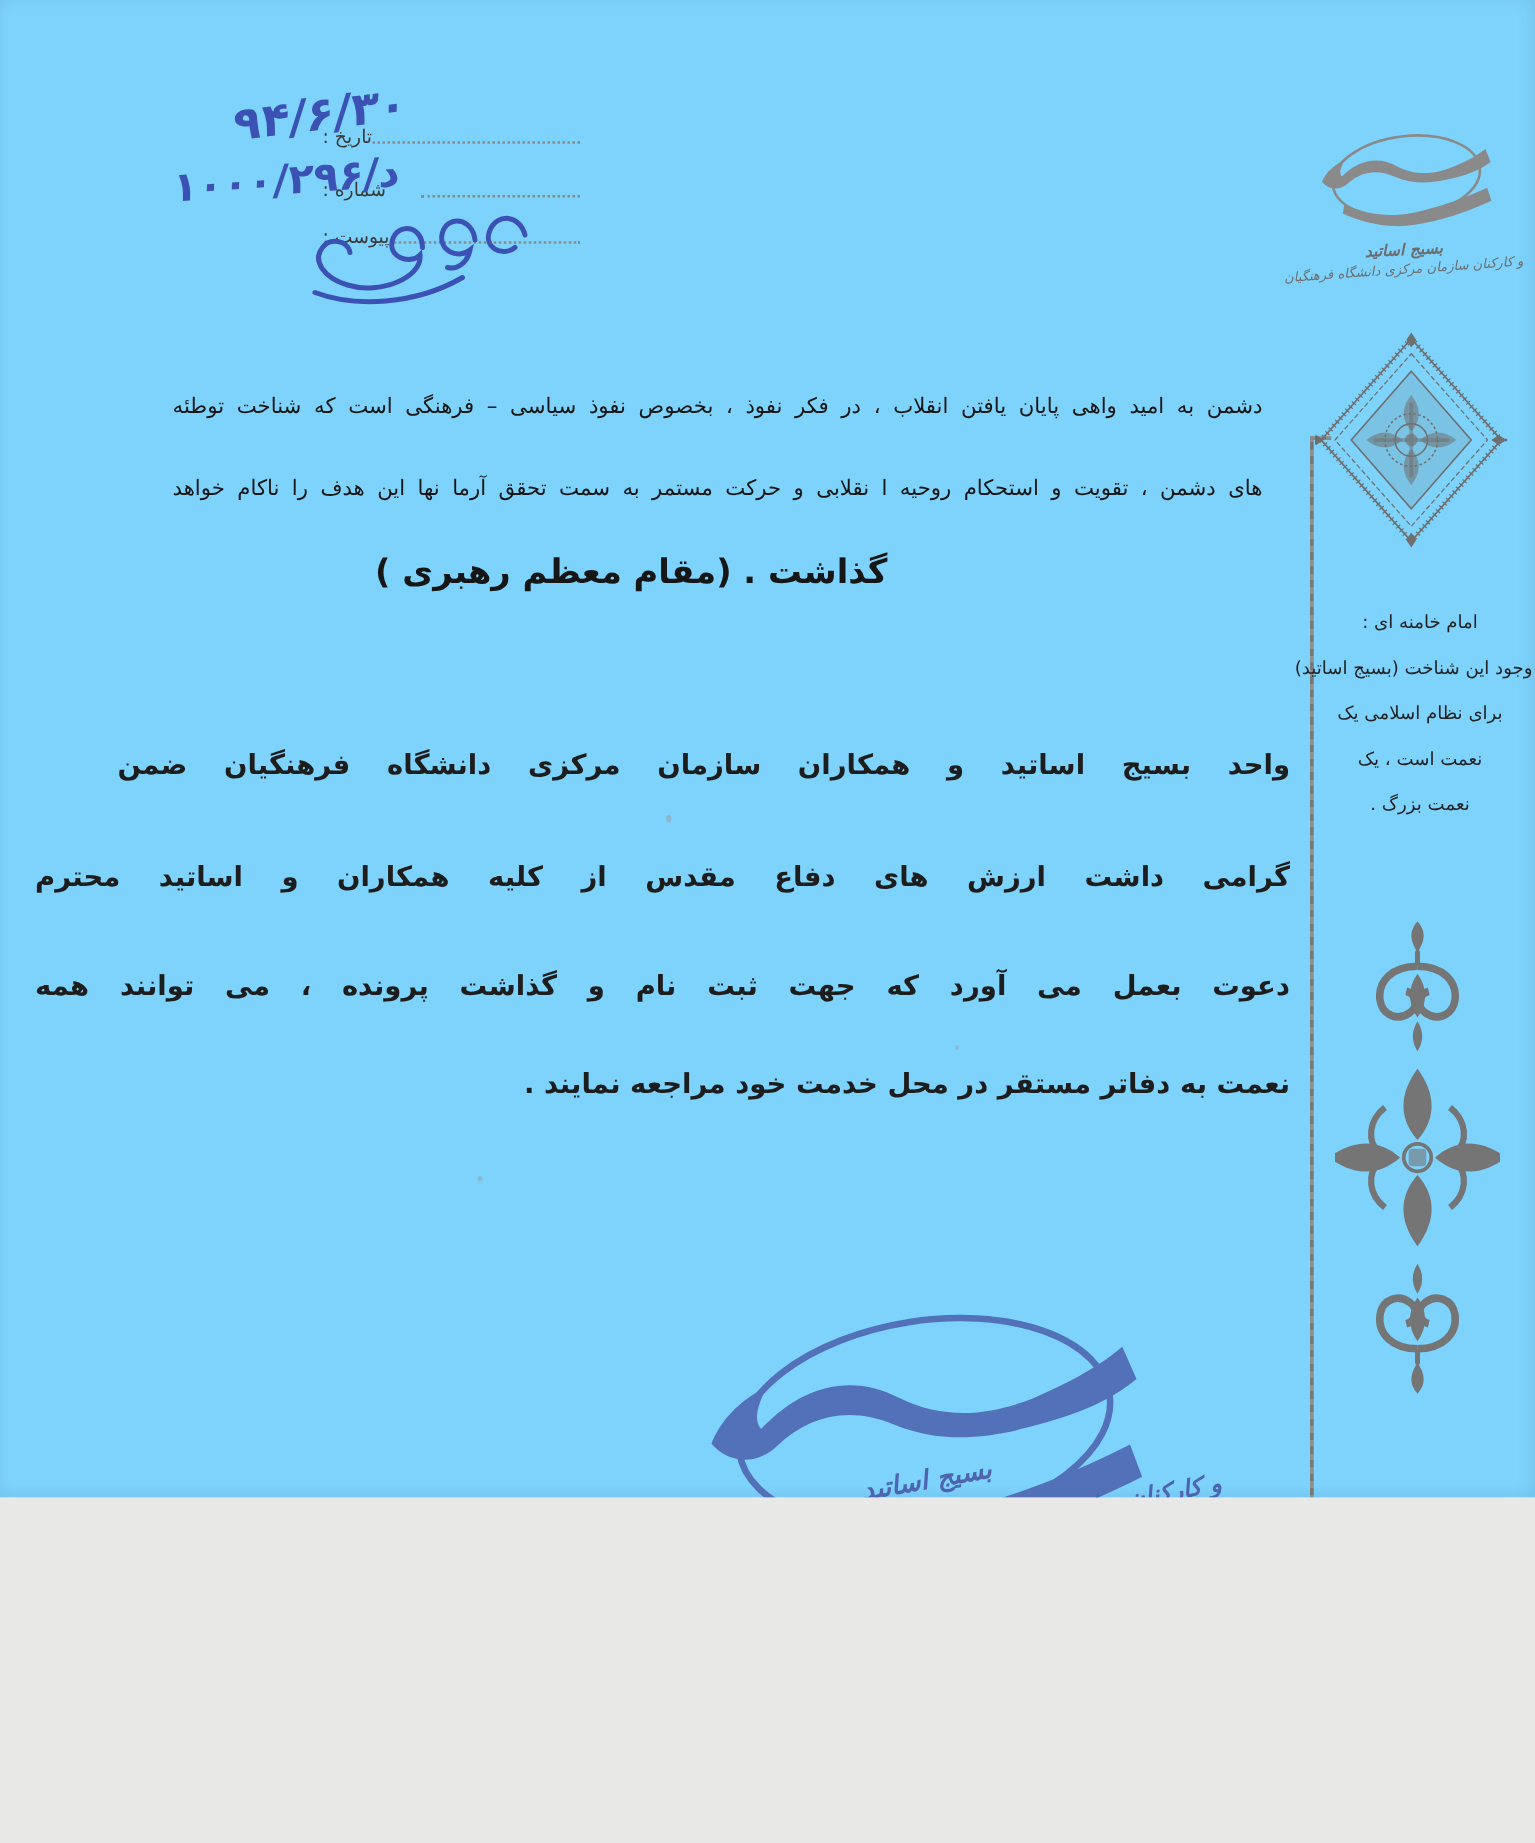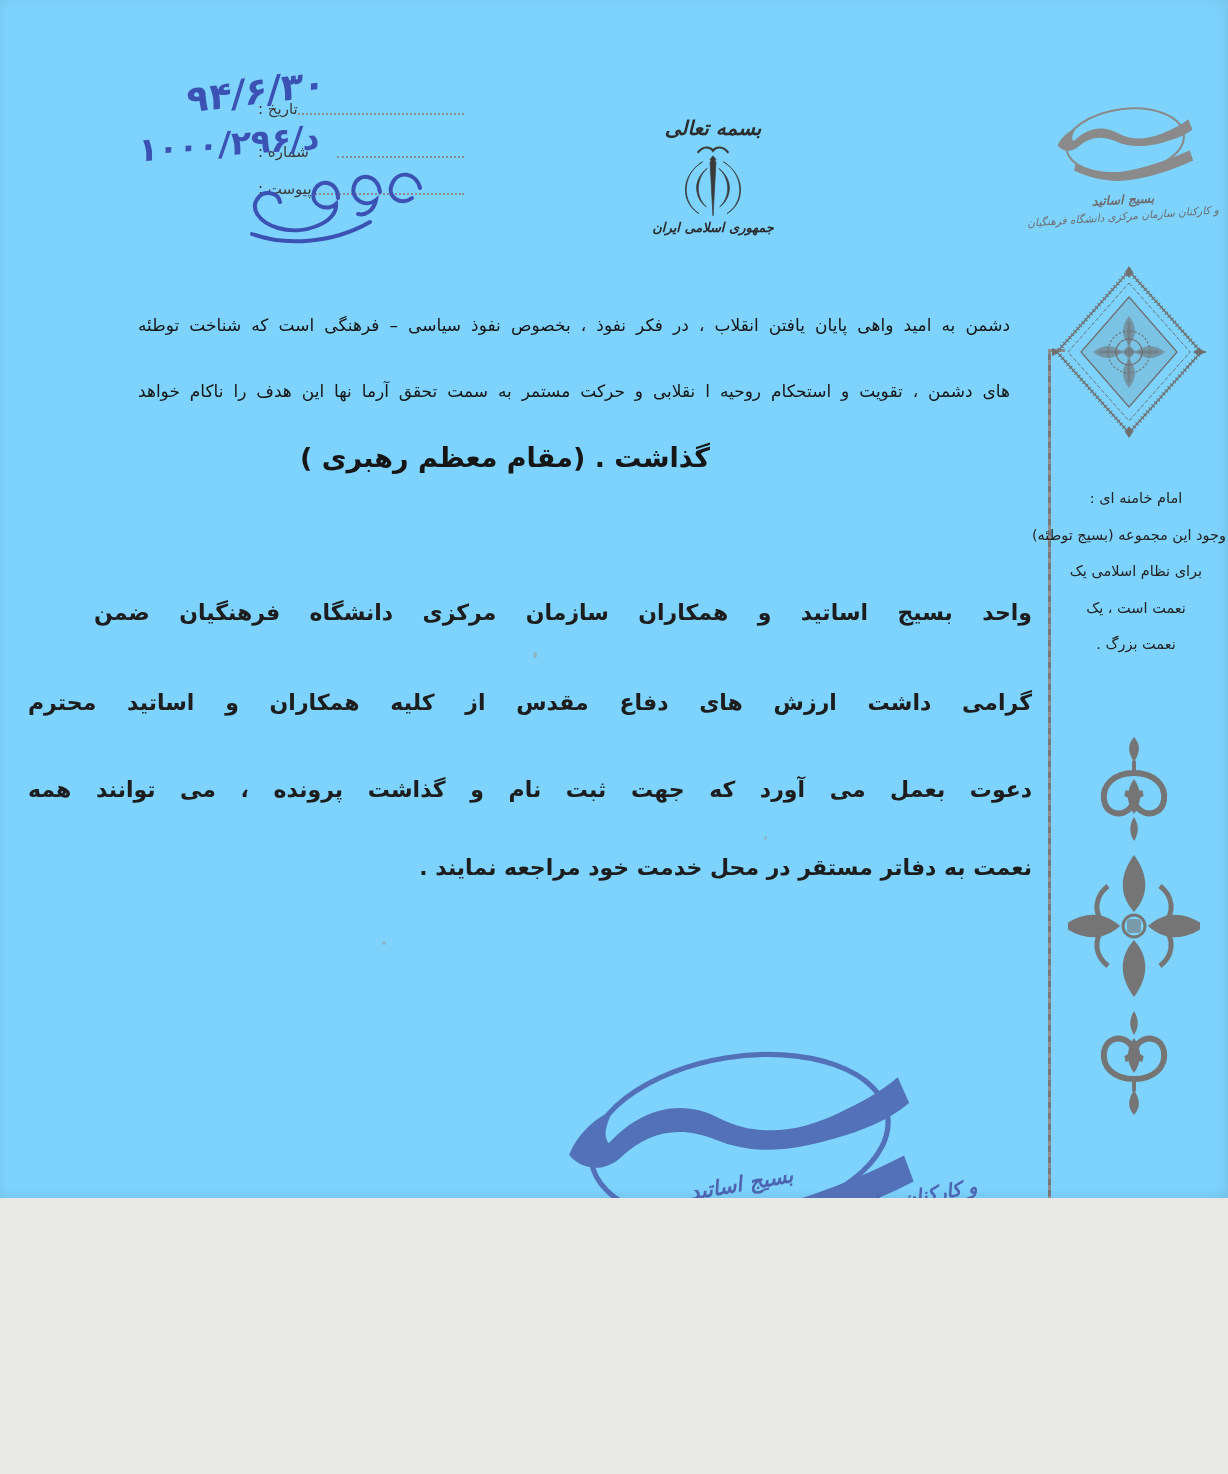--- a/index.html
+++ b/index.html
@@ -117,27 +117,20 @@
 
   <svg class="hand-scribble" width="206" height="92" viewBox="0 0 206 92">
     <g fill="none" stroke="#3b52b4" stroke-width="4" stroke-linecap="round">
       <path d="M198,30 C194,14 176,12 170,26 C164,40 180,48 190,40"></path>
       <path d="M158,34 C156,16 136,14 132,28 C128,42 144,50 154,42 C152,52 144,58 136,56"></path>
       <path d="M116,40 C116,22 96,20 92,34 C88,48 106,54 114,46 C116,64 82,78 56,70 C36,64 28,50 36,40 C42,32 56,34 58,44"></path>
       <path d="M148,64 C110,86 62,88 30,76"></path>
     </g>
   </svg>
 
-  <div class="lh-center">
-    <div class="besmellah">بسمه تعالی</div>
-    <svg class="emblem" width="76" height="74" viewBox="0 0 100 100" style="color:#3a3a3a">
-      <use href="#iran-emblem"></use>
-    </svg>
-    <div class="country">جمهوری اسلامی ایران</div>
-  </div>
 
   <div class="lh-right">
     <svg width="156" height="86" viewBox="0 0 210 125" style="color:#8a8a8a">
       <use href="#bird-logo"></use>
     </svg>
     <div class="org1">بسیج اساتید</div>
     <div class="org2">و کارکنان سازمان مرکزی دانشگاه فرهنگیان</div>
   </div>
 
   <div class="quote">
@@ -164,21 +157,21 @@
       <use href="#odp" transform="rotate(90 77 86)"></use>
       <use href="#odp" transform="rotate(180 77 86)"></use>
       <use href="#odp" transform="rotate(270 77 86)"></use>
       <path d="M77,0 L81,6 L77,12 L73,6 Z M77,160 L81,166 L77,172 L73,166 Z M1,82 L7,86 L1,90 L-5,86 Z M147,82 L153,86 L147,90 L141,86 Z" fill="currentColor" stroke="none"></path>
       <path d="M149,86 H154" stroke-width="2"></path>
     </g>
   </svg>
 
   <div class="margin-quote">
     <div class="mq">امام خامنه ای :</div>
-    <div class="mq">وجود این مجموعه (بسیج توطئه)</div>
+    <div class="mq">وجود این شناخت (بسیج اساتید)</div>
     <div class="mq">برای نظام اسلامی یک</div>
     <div class="mq">نعمت است ، یک</div>
     <div class="mq">نعمت بزرگ .</div>
   </div>
 
   <svg class="orn-long" width="132" height="382" viewBox="0 0 132 382" style="color:#757575">
     <g fill="currentColor" stroke="currentColor">
       <g id="orn-top">
         <path d="M66,2 C72,9 73,16 66,27 C59,16 60,9 66,2 Z" stroke="none"></path>
         <rect x="64" y="25" width="4" height="12" rx="2" stroke="none"></rect>

